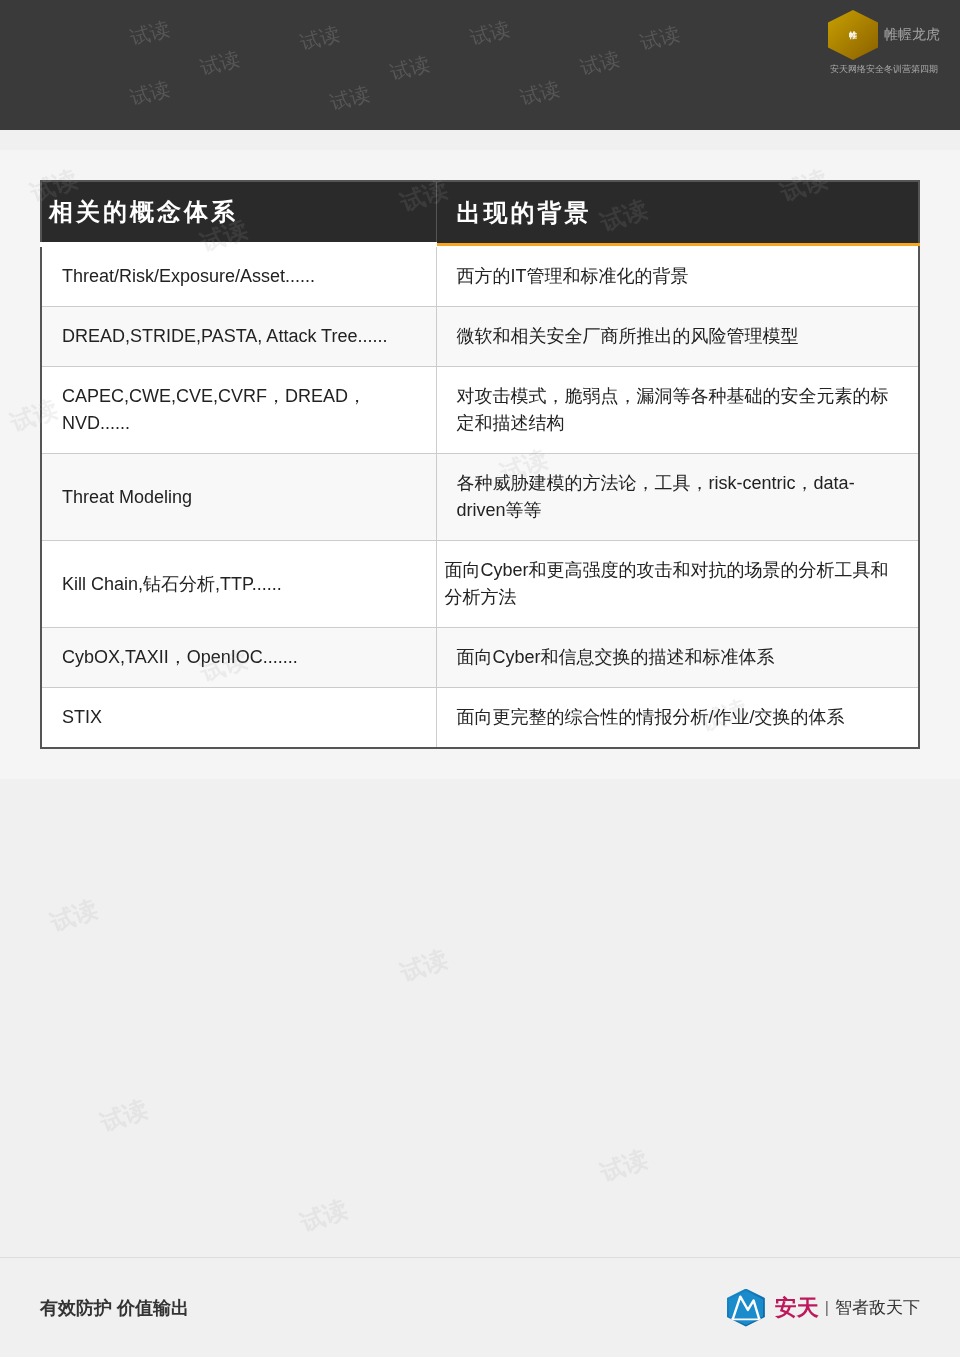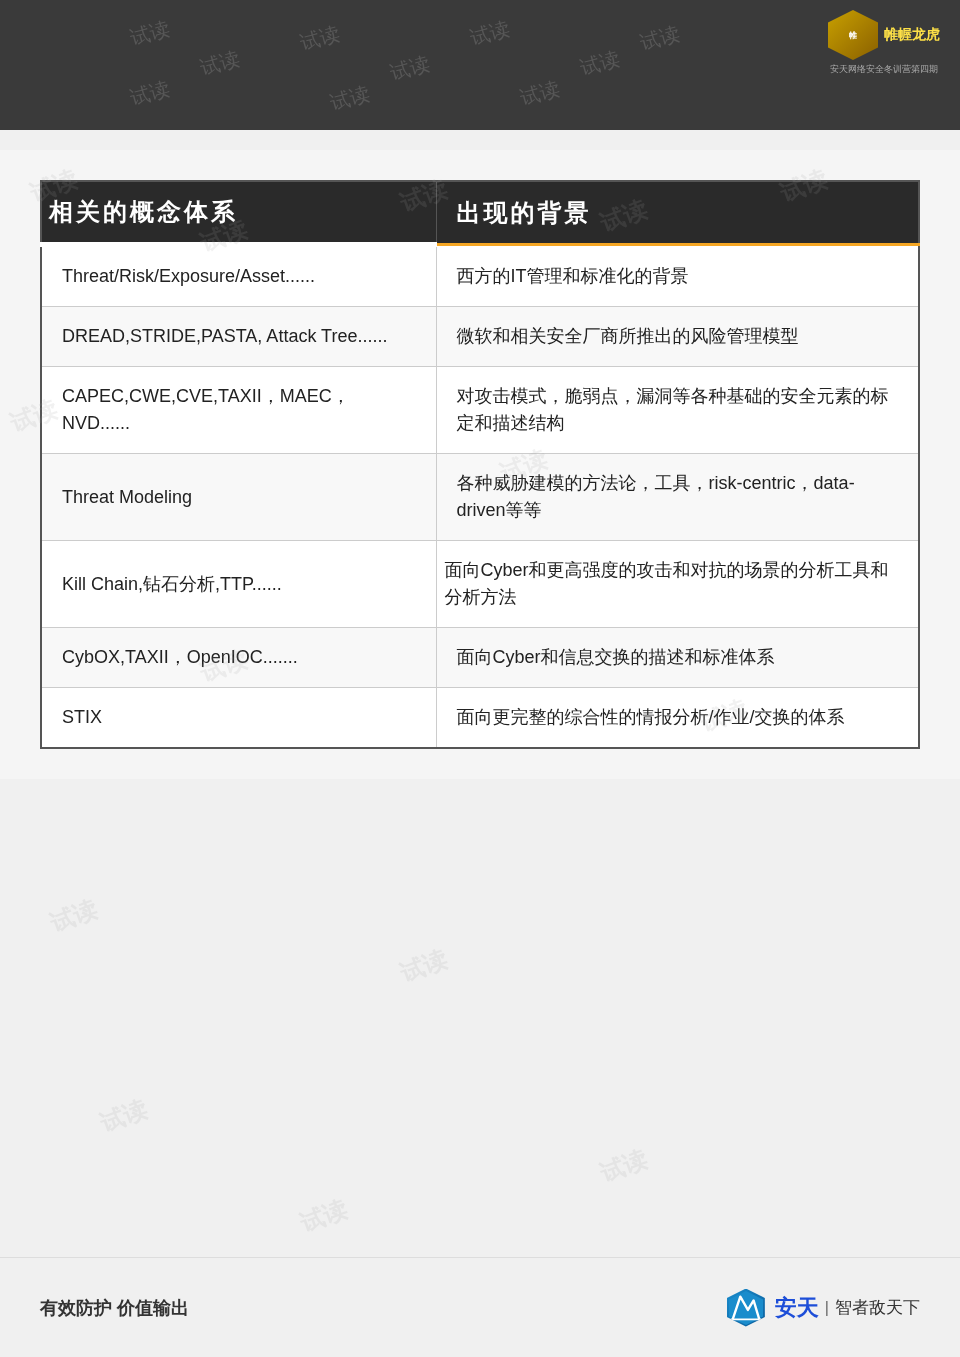--- a/index.html
+++ b/index.html
@@ -171,21 +171,21 @@
       justify-content: center;
       color: white;
       font-size: 8px;
       font-weight: bold;
       margin-right: 4px;
     }
 
     .footer-brand-text {
       font-size: 22px;
       font-weight: bold;
-      color: #1d4ed8;
+      color: #be185d;
     }
 
     .footer-slogan {
       font-size: 18px;
       color: #333;
     }
 
     
     .global-watermark {
       position: absolute;
@@ -229,21 +229,21 @@
   <div style="position:absolute;top:80px;left:130px;color:rgba(200,200,200,0.2);font-size:20px;transform:rotate(-15deg);white-space:nowrap;">试读</div>
   <div style="position:absolute;top:85px;left:330px;color:rgba(200,200,200,0.2);font-size:20px;transform:rotate(-15deg);white-space:nowrap;">试读</div>
   <div style="position:absolute;top:80px;left:520px;color:rgba(200,200,200,0.2);font-size:20px;transform:rotate(-15deg);white-space:nowrap;">试读</div>
 
 
   <div class="header-right-logo">
     <div style="display:flex;align-items:center;gap:6px;">
       <div style="width:50px;height:50px;background:linear-gradient(135deg,#c8a000,#8a6000);clip-path:polygon(50% 0%,100% 25%,100% 75%,50% 100%,0% 75%,0% 25%);display:flex;align-items:center;justify-content:center;">
         <span style="color:white;font-size:8px;font-weight:bold;">帷</span>
       </div>
-      <div style="color:#fde047;font-size:14px;font-weight:bold;">帷幄龙虎</div>
+      <div style="color:#a3a3a3;font-size:14px;font-weight:normal;">帷幄龙虎</div>
     </div>
     <div class="header-right-text">安天网络安全冬训营第四期</div>
   </div>
 </div>
 
 <div class="main-content" style="margin-top:20px;">
   <table class="content-table">
     <thead>
       <tr class="table-header-row">
         <th style="font-size:24px;letter-spacing:3px;">相关的概念体系</th>
@@ -253,21 +253,21 @@
     <tbody id="table-body">
     <tr>
           <td class="left-cell" style="background: rgb(255, 255, 255);">Threat/Risk/Exposure/Asset......</td>
           <td class="right-cell" style="background: rgb(255, 255, 255);">西方的IT管理和标准化的背景</td>
         </tr>
         <tr>
           <td class="left-cell" style="background: rgb(248, 248, 248);">DREAD,STRIDE,PASTA, Attack Tree......</td>
           <td class="right-cell" style="background: rgb(248, 248, 248);">微软和相关安全厂商所推出的风险管理模型</td>
         </tr>
         <tr>
-          <td class="left-cell" style="background: rgb(255, 255, 255);">CAPEC,CWE,CVE,TAXII，MAEC，NVD......</td>
+          <td class="left-cell" style="background: rgb(255, 255, 255);">CAPEC,CWE,CVE,CVRF，DREAD，NVD......</td>
           <td class="right-cell" style="background: rgb(255, 255, 255);">对攻击模式，脆弱点，漏洞等各种基础的安全元素的标定和描述结构</td>
         </tr>
         <tr>
           <td class="left-cell" style="background: rgb(248, 248, 248);">Threat Modeling</td>
           <td class="right-cell" style="background: rgb(248, 248, 248);">各种威胁建模的方法论，工具，risk-centric，data-driven等等</td>
         </tr>
         <tr>
           <td class="left-cell" style="background: rgb(255, 255, 255); margin-left: 28px;">Kill Chain,钻石分析,TTP......</td>
           <td class="right-cell" style="background: rgb(255, 255, 255); padding-left: 8px;">面向Cyber和更高强度的攻击和对抗的场景的分析工具和分析方法</td>
         </tr>

